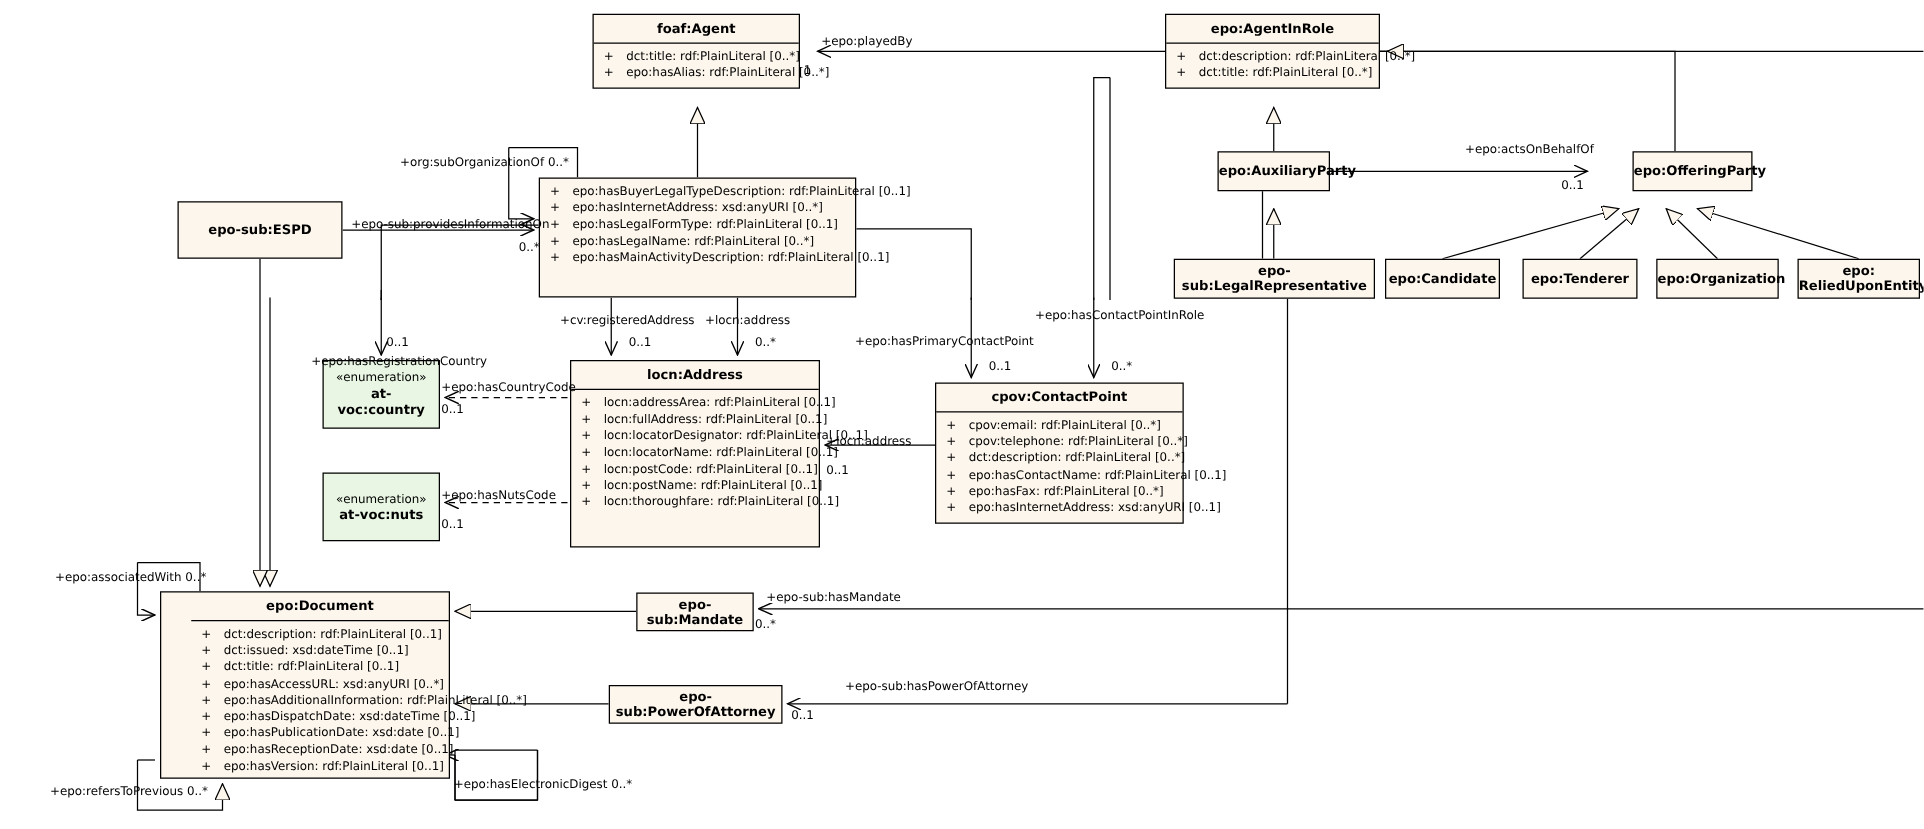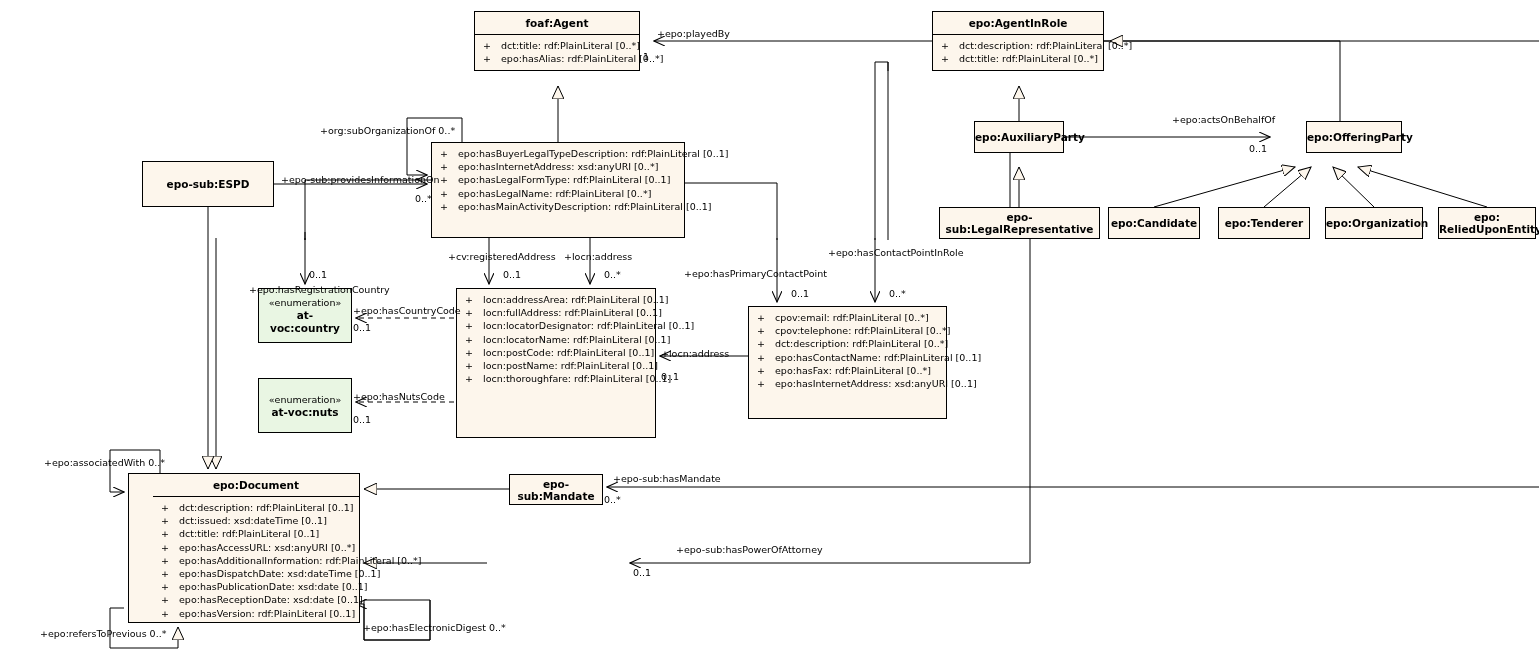--- a/index.html
+++ b/index.html
@@ -152,32 +152,34 @@
     <div class="attrs">
       <div class="attr"><span class="plus">+</span><span>epo:hasBuyerLegalTypeDescription: rdf:PlainLiteral [0..1]</span></div>
       <div class="attr"><span class="plus">+</span><span>epo:hasInternetAddress: xsd:anyURI [0..*]</span></div>
       <div class="attr"><span class="plus">+</span><span>epo:hasLegalFormType: rdf:PlainLiteral [0..1]</span></div>
       <div class="attr"><span class="plus">+</span><span>epo:hasLegalName: rdf:PlainLiteral [0..*]</span></div>
       <div class="attr"><span class="plus">+</span><span>epo:hasMainActivityDescription: rdf:PlainLiteral [0..1]</span></div>
     </div>
   </div>
 
   <div class="cls withattrs" style="left:456px;top:288px;width:200px;height:150px;">
+    <div class="hdr">locn:Address</div>
     <div class="attrs">
       <div class="attr"><span class="plus">+</span><span>locn:addressArea: rdf:PlainLiteral [0..1]</span></div>
       <div class="attr"><span class="plus">+</span><span>locn:fullAddress: rdf:PlainLiteral [0..1]</span></div>
       <div class="attr"><span class="plus">+</span><span>locn:locatorDesignator: rdf:PlainLiteral [0..1]</span></div>
       <div class="attr"><span class="plus">+</span><span>locn:locatorName: rdf:PlainLiteral [0..1]</span></div>
       <div class="attr"><span class="plus">+</span><span>locn:postCode: rdf:PlainLiteral [0..1]</span></div>
       <div class="attr"><span class="plus">+</span><span>locn:postName: rdf:PlainLiteral [0..1]</span></div>
       <div class="attr"><span class="plus">+</span><span>locn:thoroughfare: rdf:PlainLiteral [0..1]</span></div>
     </div>
   </div>
 
   <div class="cls withattrs" style="left:748px;top:306px;width:199px;height:113px;">
+    <div class="hdr">cpov:ContactPoint</div>
     <div class="attrs">
       <div class="attr"><span class="plus">+</span><span>cpov:email: rdf:PlainLiteral [0..*]</span></div>
       <div class="attr"><span class="plus">+</span><span>cpov:telephone: rdf:PlainLiteral [0..*]</span></div>
       <div class="attr"><span class="plus">+</span><span>dct:description: rdf:PlainLiteral [0..*]</span></div>
       <div class="attr"><span class="plus">+</span><span>epo:hasContactName: rdf:PlainLiteral [0..1]</span></div>
       <div class="attr"><span class="plus">+</span><span>epo:hasFax: rdf:PlainLiteral [0..*]</span></div>
       <div class="attr"><span class="plus">+</span><span>epo:hasInternetAddress: xsd:anyURI [0..1]</span></div>
     </div>
   </div>
 
@@ -212,20 +214,23 @@
     <div class="hdr">epo:Candidate</div>
   </div>
   <div class="cls simple" style="left:1218px;top:207px;width:92px;height:32px;">
     <div class="hdr">epo:Tenderer</div>
   </div>
   <div class="cls simple" style="left:1325px;top:207px;width:98px;height:32px;">
     <div class="hdr">epo:Organization</div>
   </div>
   <div class="cls simple" style="left:509px;top:474px;width:94px;height:31px;">
     <div class="hdr">epo-sub:Mandate</div>
+  </div>
+  <div class="cls simple" style="left:487px;top:548px;width:139px;height:31px;">
+    <div class="hdr">epo-sub:PowerOfAttorney</div>
   </div>
 
   <div class="cls simple" style="left:1438px;top:207px;width:98px;height:32px;">
     <div class="hdr">
       <span>epo:</span><br>
       <span>ReliedUponEntity</span>
     </div>
   </div>
 
   <div class="cls enum simple" style="left:258px;top:288px;width:94px;height:55px;">

